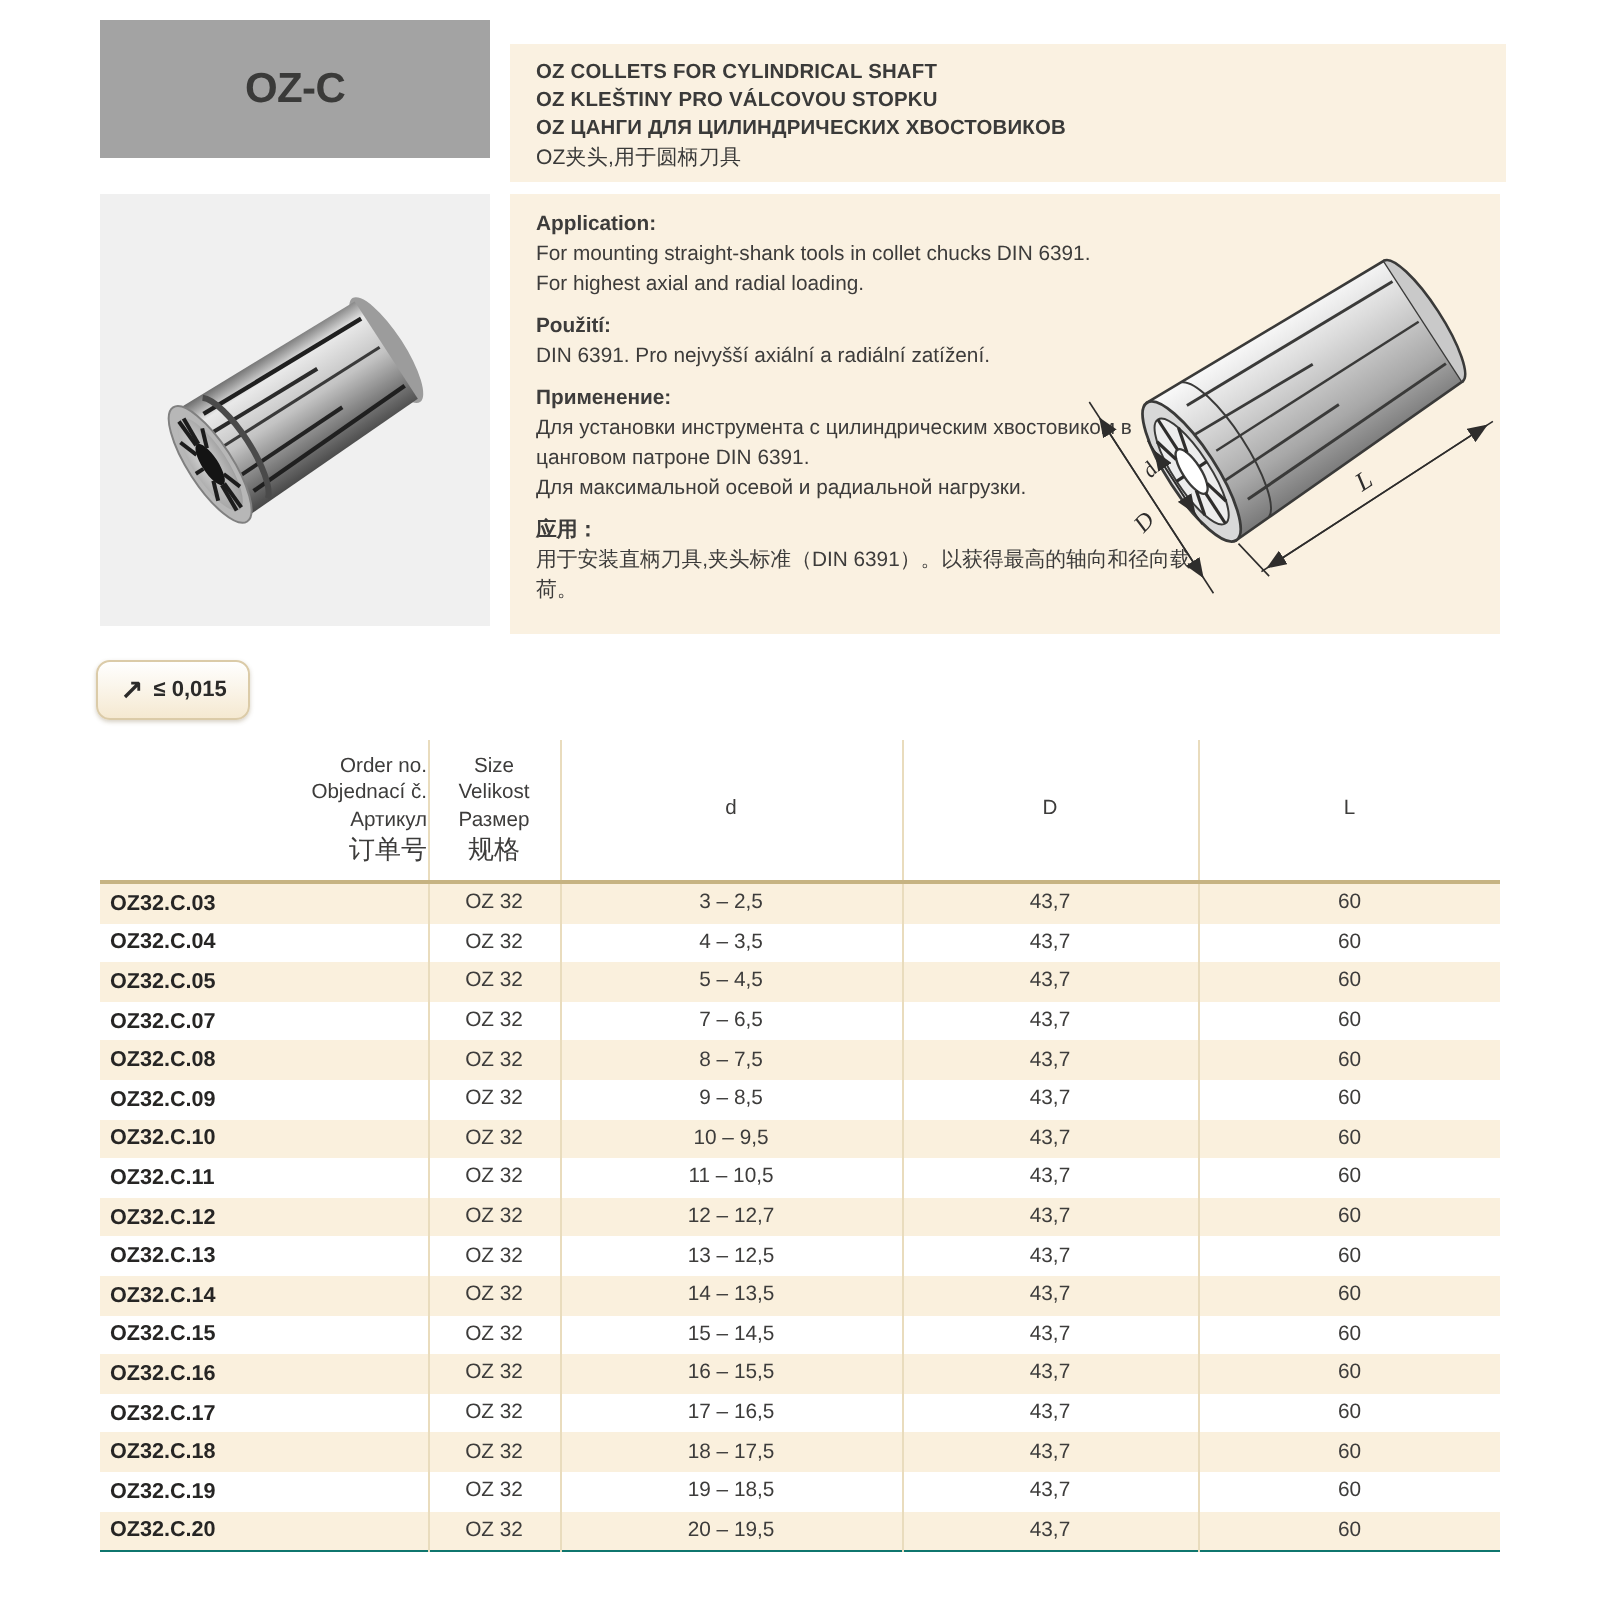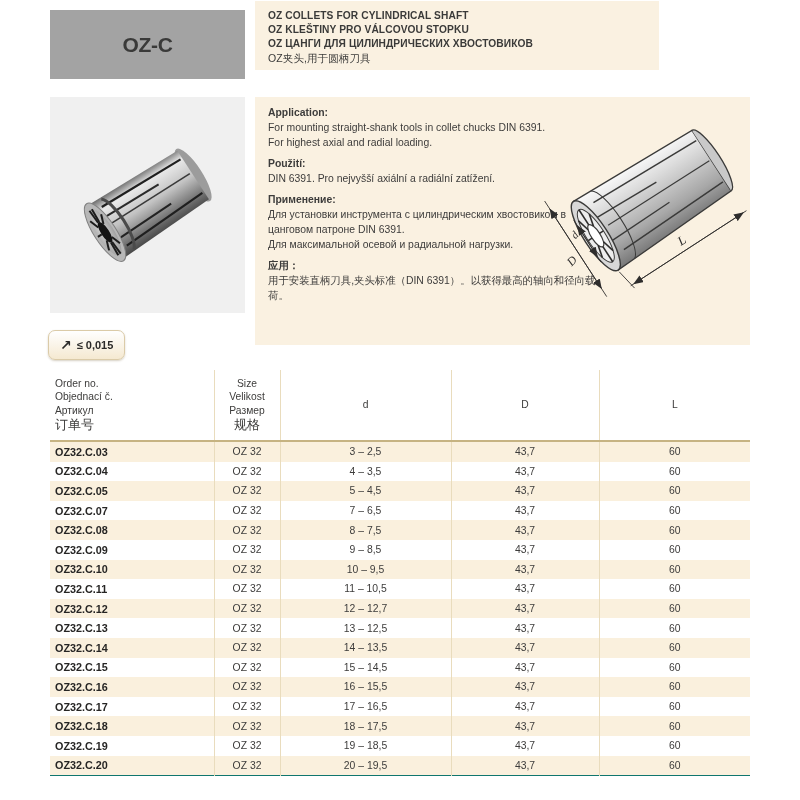--- a/index.html
+++ b/index.html
@@ -9,47 +9,47 @@
     overflow:hidden;
   }
   
   .header-code {
     position:absolute; left:50px; top:10px; width:195px; height:69px;
     display:flex; align-items:center; justify-content:center;
     font-size:21px; font-weight:700; color:#3A3A39; letter-spacing:-0.3px;
   }
   .cream-panel { background:var(--cream,#FAF1E1); }
   .header-panel {
-    position:absolute; left:255px; top:1px; width:404px; height:69px;
+    position:absolute; left:255px; top:22px; width:498px; height:69px;
     box-sizing:border-box; padding:8px 0 0 13px;
   }
   .ht { font-weight:700; font-size:10.2px; line-height:14px; letter-spacing:0.1px; color:#3A3A39; }
   .ht.cjk { font-weight:400; font-size:10.5px; }
   
   .photo-box { position:absolute; left:50px; top:97px; width:195px; height:216px; background:#F0F0F0; }
-  .info-panel { position:absolute; left:255px; top:97px; width:495px; height:248px; }
+  .info-panel { position:absolute; left:255px; top:97px; width:495px; height:220px; }
   .info-text { position:absolute; left:13px; top:8px; width:345px; font-size:10.4px; line-height:15px; }
   .info-section { margin-bottom:6px; }
   .info-heading { font-weight:700; }
   .drawing { position:absolute; right:2px; top:6px; width:205px; height:205px; }
   
   .badge {
     position:absolute; left:48px; top:330px; height:28px; padding:0 11px;
     display:inline-flex; align-items:center; gap:5px;
     border:1px solid #DBCBA8; border-radius:7px;
     background:linear-gradient(#FFFFFF,#F5E9D1);
     box-shadow:0 1px 2px rgba(120,100,60,0.3);
     font-weight:700; font-size:11px; color:#2B2A29;
   }
   .badge-arrow { font-size:14px; line-height:1; font-weight:700; }
   
   .specs { position:absolute; left:50px; top:370px; width:700px; border-collapse:collapse; table-layout:fixed; }
   .specs thead tr { border-bottom:2px solid #C6B382; }
   .specs th { font-weight:400; font-size:10.3px; line-height:13.5px; vertical-align:middle; padding:0; height:70px; text-align:center; color:#3D3C3B; }
-  .specs th.c-order { text-align:left; padding-left:5px; }
+  .specs th.c-order { text-align:right; padding-left:5px; }
   .specs th + th, .specs td + td { border-left:1px solid #E9DCBD; }
   .specs td { height:19.6px; padding:0; text-align:center; font-size:10.4px; color:#3D3C3B; }
   .specs td.c-order { text-align:left; padding-left:5px; font-weight:700; color:#262524; font-size:10.8px; }
   .specs tbody tr:nth-child(odd) { background:var(--stripe,#FAF0DD); }
   .specs tbody tr:last-child { border-bottom:1px solid #0f766e; }
   .hl-cjk { font-size:13px; line-height:16px; }
   .dim-label { font-family:"Liberation Serif","DejaVu Serif",serif; font-style:italic; }
 </style>
 </head>
 <body>

